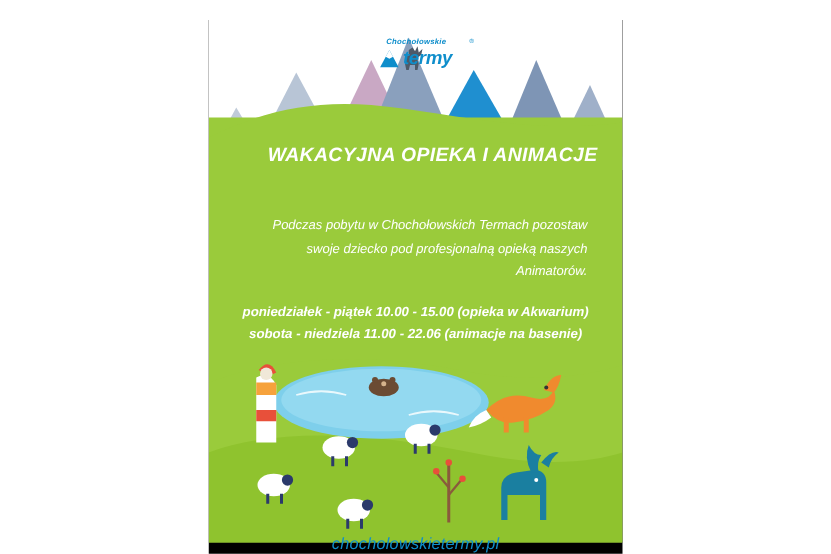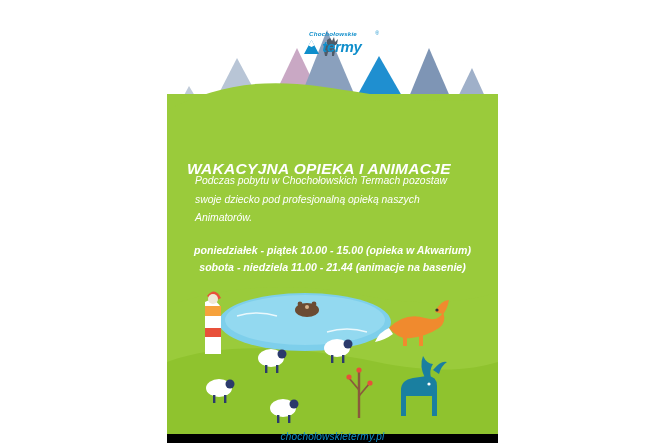--- a/index.html
+++ b/index.html
@@ -99,35 +99,34 @@
     right: 2px;
     top: 0px;
     font-size: 5px;
   }
   
   .headline {
     position: absolute;
     left: 20px;
     top: 98px;
     width: 291px;
-    text-align: left;
+    text-align: right;
     color: #ffffff;
     font-weight: bold;
     font-size: 15.5px;
     line-height: 22px;
     letter-spacing: 0.3px;
-    margin-top: 44px;
   }
   .headline .l2 { display: block; }
   .body-copy {
     position: absolute;
     left: 28px;
     top: 156px;
     width: 275px;
-    text-align: left;
+    text-align: right;
     color: #ffffff;
     font-size: 10.4px;
     line-height: 18.5px;
   }
   .hours {
     position: absolute;
     left: 18px;
     top: 216px;
     width: 295px;
     text-align: center;
@@ -137,21 +136,21 @@
     line-height: 17px;
     margin-top: 10px;
   }
   .footer-url {
     position: absolute;
     left: 0;
     bottom: 5px;
     width: 331px;
     text-align: center;
     color: #0f8ecb;
-    font-size: 10px;
+    font-size: 13px;
     letter-spacing: 0.2px;
   }
   .scene {
     position: absolute;
     left: 0;
     top: 250px;
     width: 331px;
     height: 168px;
   }
 </style>
@@ -195,21 +194,21 @@
     </div>
 
     <div class="headline">
       <span>WAKACYJNA OPIEKA I ANIMACJE</span>
     </div>
 
     <div class="body-copy">Podczas pobytu w Chochołowskich Termach pozostaw swoje dziecko pod profesjonalną opieką naszych Animatorów.</div>
 
     <div class="hours">
       <div>poniedziałek - piątek 10.00 - 15.00 (opieka w Akwarium)</div>
-      <div>sobota - niedziela 11.00 - 21.44 (animacje na basenie)</div>
+      <div>sobota - niedziela 11.00 - 22.06 (animacje na basenie)</div>
     </div>
 
     <svg class="scene" viewBox="0 0 331 168" preserveAspectRatio="none">
 
       <path d="M0,168 L0,40 C60,18 130,16 200,30 C255,41 300,36 331,26 L331,168 Z" fill="#9acb3b"></path>
 
       <path d="M0,168 L0,96 C60,74 140,82 210,96 C268,108 305,104 331,96 L331,168 Z" fill="#8fc32e"></path>
 
       <g>
         <ellipse cx="138" cy="56" rx="86" ry="29" fill="#7ecfeb"></ellipse>

